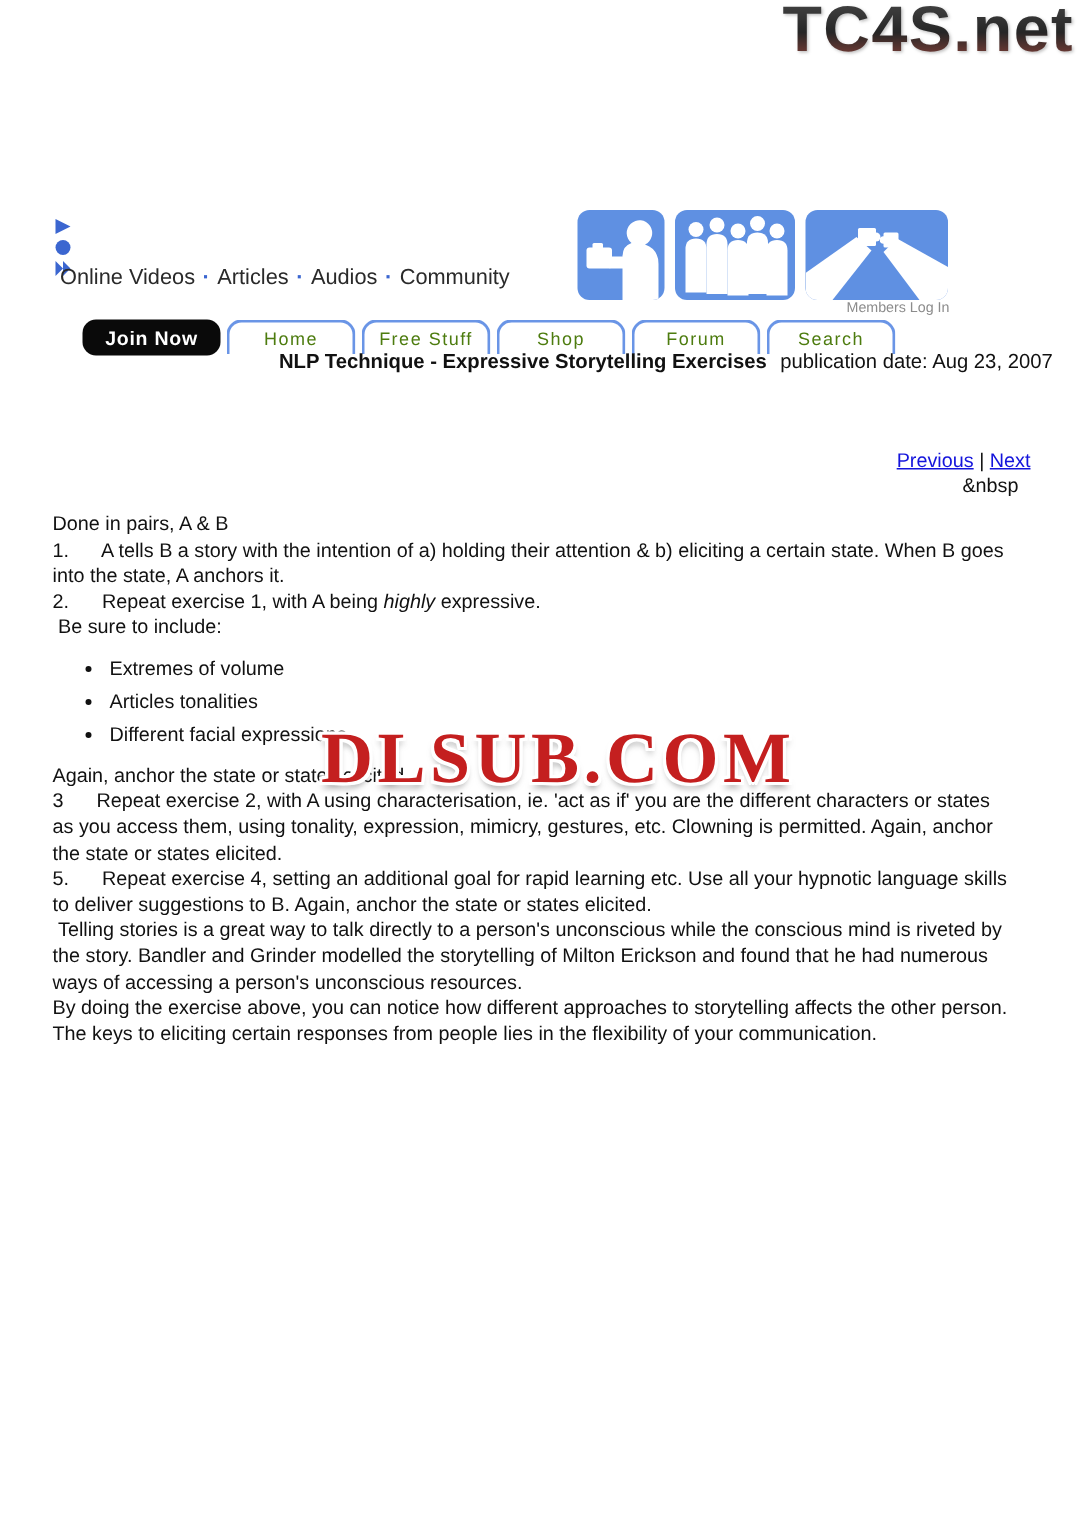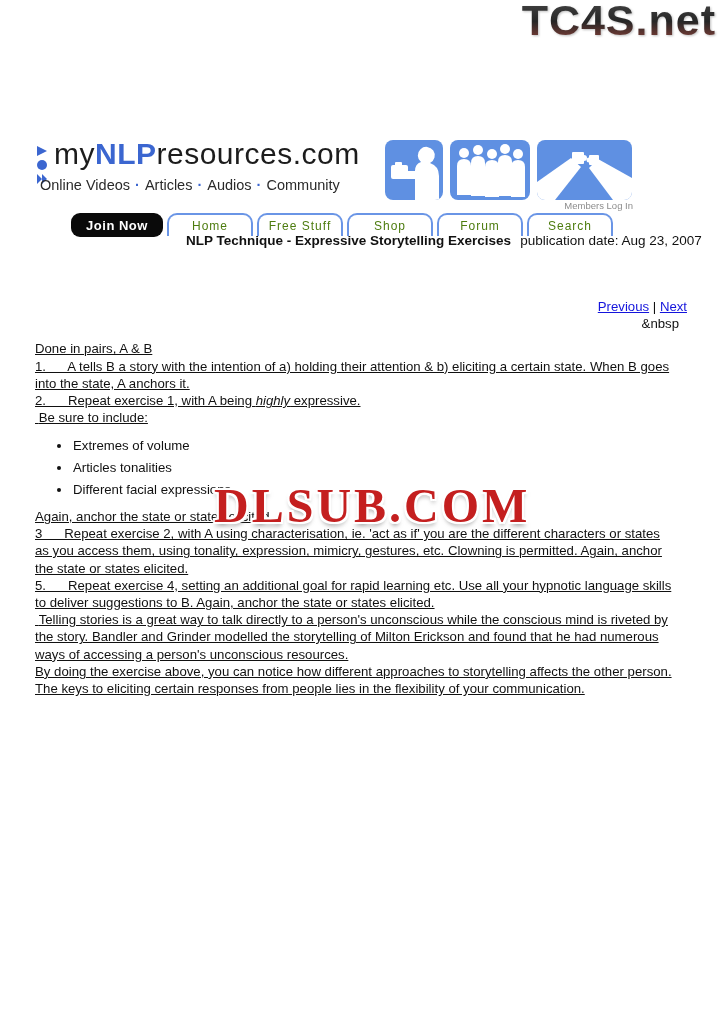--- a/index.html
+++ b/index.html
@@ -49,41 +49,41 @@
   .tagline .dot { color:#3b66d0; font-weight:bold; margin:0 5px; }
 
   .tiles { position:absolute; left:385px; top:140px; display:flex; gap:7px; }
   .tile { height:60px; background:#5f90e2; border-radius:8px; overflow:hidden; }
   .tile svg { display:block; }
   .t1 { width:58px; } .t2 { width:80px; } .t3 { width:95px; }
 
   .members { position:absolute; top:200px; right:91px; font-size:9.5px; color:#8c8c8c; }
 
   
-  .nav { position:absolute; left:55px; top:213px; display:flex; gap:4px; align-items:flex-start;margin-left:16px; }
+  .nav { position:absolute; left:55px; top:213px; display:flex; gap:4px; align-items:flex-start; }
   .join {
     width:92px; height:24px; background:#0a0a0a; color:#fff; border-radius:9px;
     font-size:13px; font-weight:bold; letter-spacing:.5px;
     display:flex; align-items:center; justify-content:center; cursor:pointer;
   }
   .tab {
     width:86px; height:23px; background:#fff;
     border:2px solid #6a95e6; border-bottom:none; border-radius:10px 10px 0 0;
     font-size:12px; letter-spacing:1px; color:#4d7c0f;
     display:flex; align-items:center; justify-content:center; cursor:pointer;
   }
 
   .doc-title { position:absolute; left:170px; top:233px; font-size:13.5px; white-space:nowrap; }
   .doc-title .t { font-weight:bold;padding-left:16px; }
   .doc-title .d { margin-left:9px; }
 
   
   .article { position:absolute; left:35px; top:298px; width:656px; font-size:13.2px; line-height:17.2px; }
   .article p { margin:0; }
-  .pre { white-space:pre-wrap;text-decoration:underline; }
+  .pre { white-space:pre-wrap; }
   a.lnk { color:#1414dc; text-decoration:underline; cursor:pointer; }
   .right { text-align:right; }
   .pager-top { padding-right:4px; }
   .pager-top .nbsp-line { padding-right:8px; }
   .gap { margin-top:17px; }
   ul.bullets { margin:11px 0 10px 0; padding-left:37px; list-style:disc; }
   ul.bullets li { margin-bottom:4.5px; padding-left:1px; }
   .pager-bottom { margin-top:35px; text-align:right; padding-right:10px; }
   .backline { margin-top:1px; text-align:left; }
   .it { font-style:italic; }
@@ -99,21 +99,20 @@
   <div class="wm-tc4s">TC4S.net</div>
 
   <div class="logo-icon">
     <svg width="14" height="40" viewBox="0 0 14 40">
       <polygon points="1,0 11,5 1,10" fill="#3b66d0"></polygon>
       <circle cx="6" cy="19" r="5" fill="#3b66d0"></circle>
       <polygon points="1,28 6,33 1,38" fill="#3b66d0"></polygon>
       <polygon points="6,28 11,33 6,38" fill="#3b66d0"></polygon>
     </svg>
   </div>
-  <div class="brand"><span>my</span><span class="hl">NLP</span><span>resources.com</span></div>
   <div class="tagline"><span>Online Videos</span><span class="dot">·</span><span>Articles</span><span class="dot">·</span><span>Audios</span><span class="dot">·</span><span>Community</span></div>
 
   <div class="tiles">
     <div class="tile t1">
       <svg width="58" height="60" viewBox="0 0 58 60">
         <path d="M30,60 V31 q0-7 6-9 a8.5,8.5 0 1 1 9,1 q9 3 9 13 V60 Z" fill="#fff"></path>
         <rect x="20" y="31" width="14" height="8" rx="2" fill="#fff"></rect>
         <rect x="6" y="25" width="17" height="14" rx="2" fill="#fff"></rect>
         <rect x="10" y="22" width="7" height="4" rx="1" fill="#fff"></rect>
       </svg>

